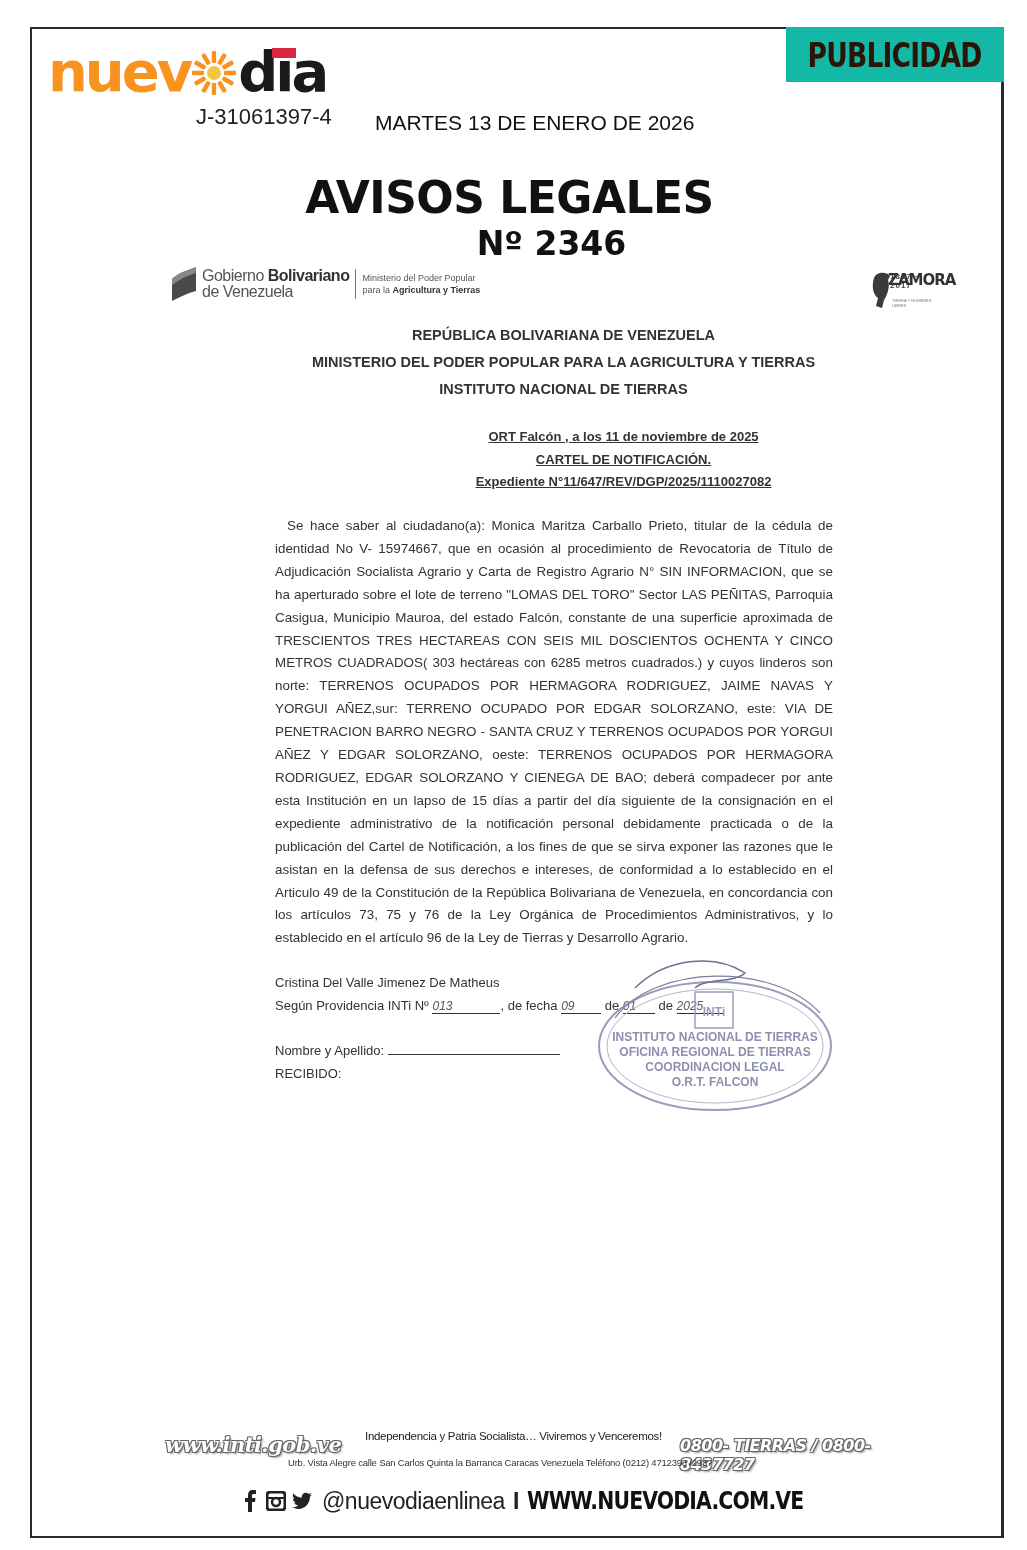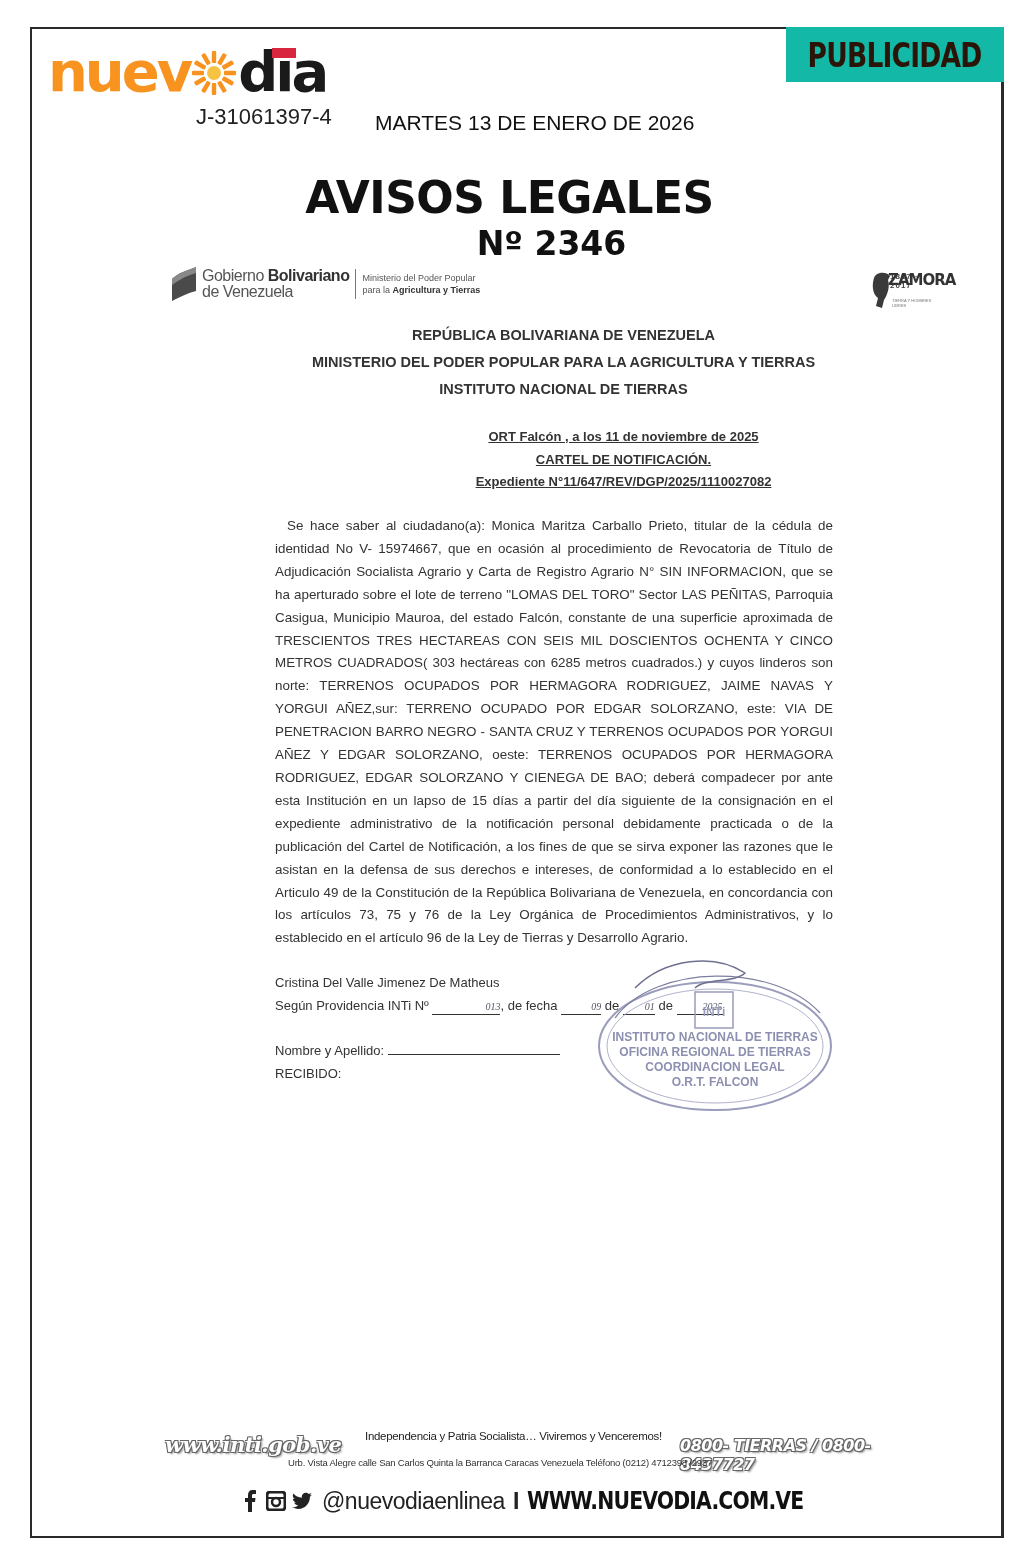--- a/index.html
+++ b/index.html
@@ -26,21 +26,21 @@
   .zamora { position: absolute; left: 870px; top: 268px; width: 70px; height: 48px; }
   .zamora .years { position: absolute; left: 20px; top: 4px; font-size: 8px; font-weight: bold; color: #444; letter-spacing: 1px; }
   .zamora .name { position: absolute; left: 18px; top: 3px; font-family: "DejaVu Sans", sans-serif; font-size: 15px; font-weight: bold; color: #333; letter-spacing: -1px; }
   .zamora .sub { position: absolute; left: 22px; top: 30px; font-size: 4px; color: #777; }
   .zamora .face { position: absolute; left: 0; top: 2px; width: 22px; height: 40px; }
   .header-lines { position: absolute; left: 0; width: 1027px; top: 322px; text-align: center; font-weight: bold; font-size: 14.5px; color: #333; line-height: 27px; margin-left: 50px; }
   .heading-block { position: absolute; left: 0; width: 1027px; top: 426px; text-align: center; font-weight: bold; font-size: 13px; color: #333; line-height: 22.5px; margin-left: 110px; }
   .heading-block div { text-decoration: underline; }
   .body-text { position: absolute; left: 275px; top: 515px; width: 558px; font-size: 13.4px; line-height: 22.9px; color: #333; text-align: justify; text-indent: 12px; }
   .sig-block { position: absolute; left: 275px; top: 972px; font-size: 13px; color: #333; line-height: 22.5px; }
-  .sig-line { display: inline-block; border-bottom: 1px solid #333; font-family: Liberation Serif, serif; font-style: italic; color: #556; text-align: right; font-size: 10px; line-height: 14px; }
+  .sig-line { display: inline-block; border-bottom: 1px solid #333; font-family: Liberation Sans, sans-serif; font-style: italic; color: #556; text-align: left; font-size: 12px; line-height: 14px; }
   .recibido { position: absolute; left: 275px; top: 1039px; font-size: 13px; color: #333; line-height: 23px; }
   .fill-line { display: inline-block; border-bottom: 1px solid #333; height: 12px; vertical-align: baseline; }
   .stamp { position: absolute; left: 595px; top: 958px; width: 240px; height: 155px; }
   .stamp-text { position: absolute; left: 0; width: 240px; text-align: center; color: #8d8fb0; font-size: 12px; line-height: 14px; font-weight: bold; }
   .footer-row1 { position: absolute; left: 165px; top: 1428px; width: 780px; height: 45px; }
   .inti-url { position: absolute; left: 0; top: 4px; font-family: "DejaVu Serif", serif; font-style: italic; font-weight: bold; font-size: 21px; color: #fff; text-shadow: -1px -1px 0 #666, 1px -1px 0 #666, -1px 1px 0 #666, 1px 1px 0 #666, 2px 2px 2px #999; letter-spacing: -0.5px; }
   .slogan { position: absolute; left: 187px; top: 2px; font-size: 11.5px; color: #222; letter-spacing: -0.3px; margin-left: 13px; }
   .phones { position: absolute; left: 515px; top: 8px; font-family: "DejaVu Sans", sans-serif; font-style: italic; font-weight: bold; font-size: 16px; color: #fff; text-shadow: -1px -1px 0 #666, 1px -1px 0 #666, -1px 1px 0 #666, 1px 1px 0 #666, 2px 2px 2px #999; letter-spacing: -0.5px; }
   .address { position: absolute; left: 123px; top: 29px; font-size: 9.5px; color: #333; letter-spacing: -0.2px; }
   .footer-row2 { position: absolute; left: 240px; top: 1484px; height: 34px; display: flex; align-items: center; }

